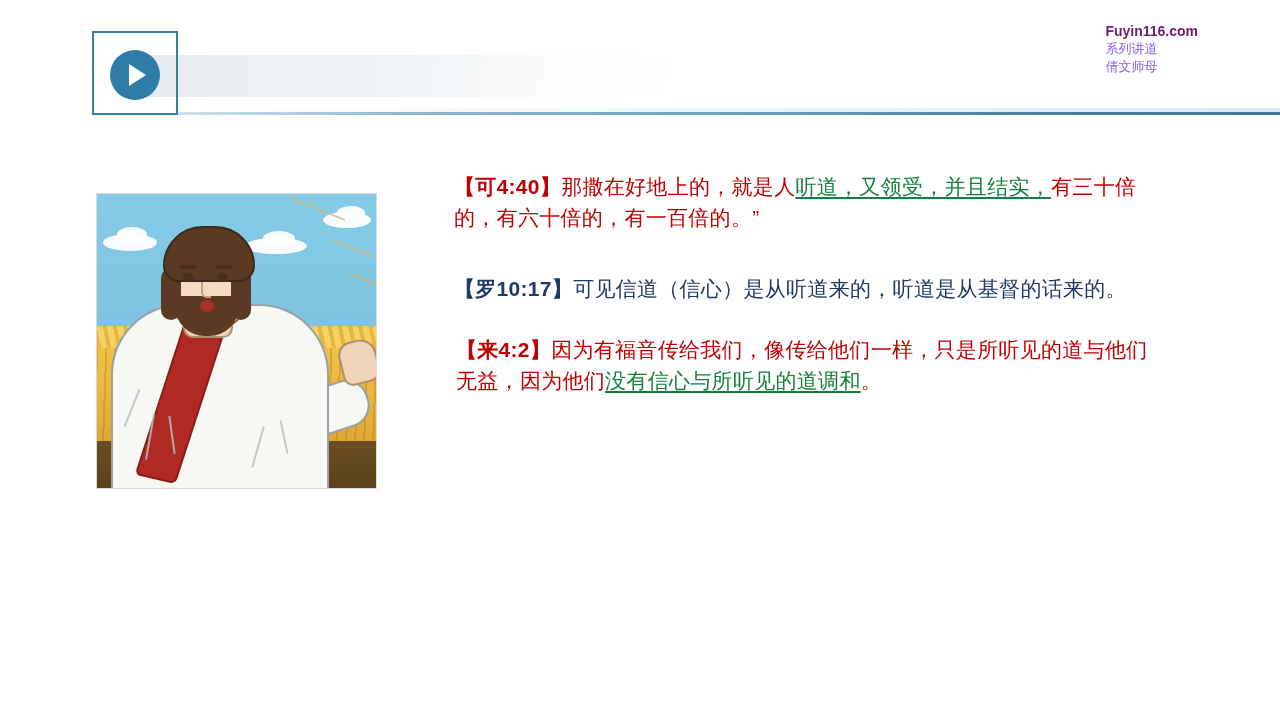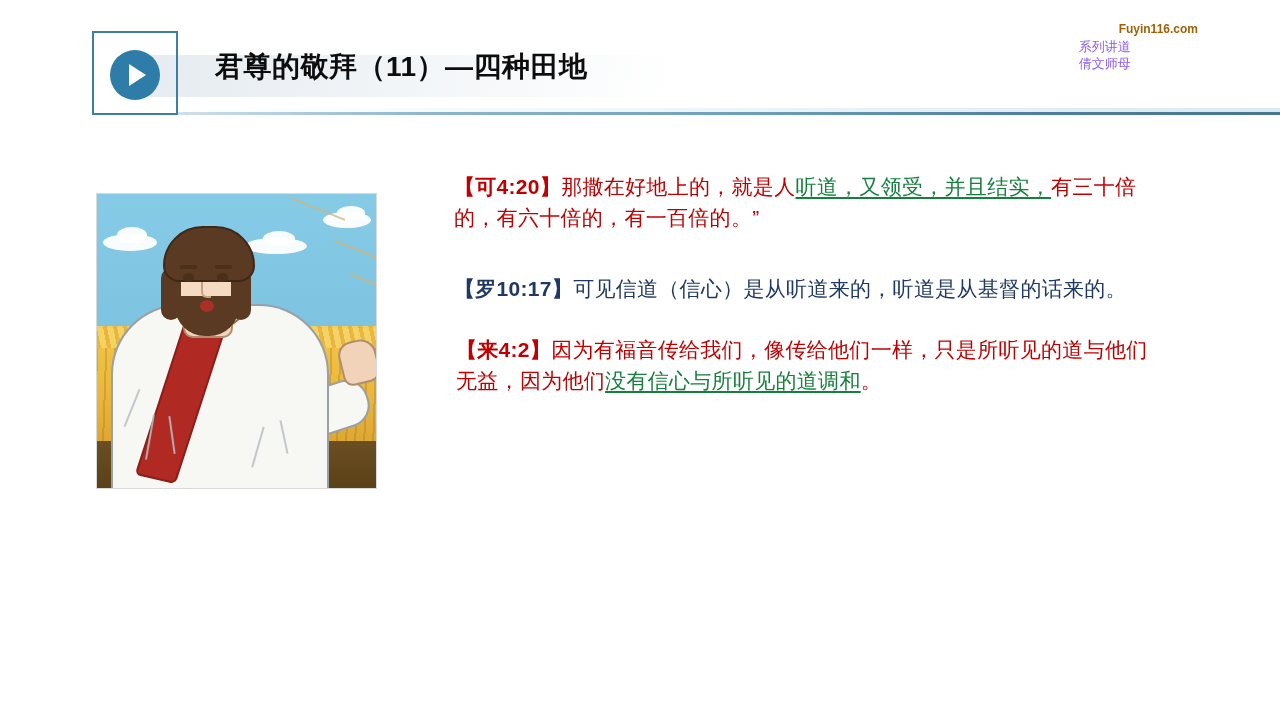--- a/index.html
+++ b/index.html
@@ -72,24 +72,23 @@
   }
   .brand {
     position: absolute;
     right: 82px;
     top: 22px;
     text-align: left;
     line-height: 1.32;
     color: #1F3864;
   }
   .brand-site {
-    font-size: 12px;
+    font-size: 14px;
     font-weight: bold;
-    color: #a16207;
-    margin-left: 40px;
+    color: #701a75;
   }
   .brand-line {
     font-size: 13px;
     color: #8b5cf6;
   }
   .header-rule {
     position: absolute;
     left: 178px;
     top: 112px;
     width: 1102px;
@@ -334,21 +333,20 @@
 <div class="header">
 
   <div class="play-glow"></div>
 
   <div class="play-frame"></div>
 
   <div class="play-circle">
     <span class="tri"></span>
   </div>
 
-  <div class="slide-title">君尊的敬拜（11）—四种田地</div>
 
   <div class="brand">
     <div class="brand-site">Fuyin116.com</div>
     <div class="brand-line">系列讲道</div>
     <div class="brand-line">倩文师母</div>
   </div>
 
   <div class="header-rule-soft"></div>
   <div class="header-rule"></div>
 </div>
@@ -389,21 +387,21 @@
   <div class="eye eye-l"></div>
   <div class="eye eye-r"></div>
   <div class="nose"></div>
   <div class="mouth"></div>
 </div>
 
 <div class="content">
 
 
   <p class="verse verse-1">
-    <span class="ref">【可4:20】</span><span>那撒在好地上的，就是人</span><span class="hl">听道，又领受，并且结实，</span><span>有三十倍的，有六十倍的，有一百倍的。”</span>
+    <span class="ref">【可4:40】</span><span>那撒在好地上的，就是人</span><span class="hl">听道，又领受，并且结实，</span><span>有三十倍的，有六十倍的，有一百倍的。”</span>
   </p>
 
   <p class="verse verse-2 navy">
     <span class="ref">【罗10:17】</span><span>可见信道（信心）是从听道来的，听道是从基督的话来的。</span>
   </p>
 
   <p class="verse verse-3">
     <span class="ref">【来4:2】</span><span>因为有福音传给我们，像传给他们一样，只是所听见的道与他们无益，因为他们</span><span class="hl">没有信心与所听见的道调和</span><span>。</span>
   </p>
 

